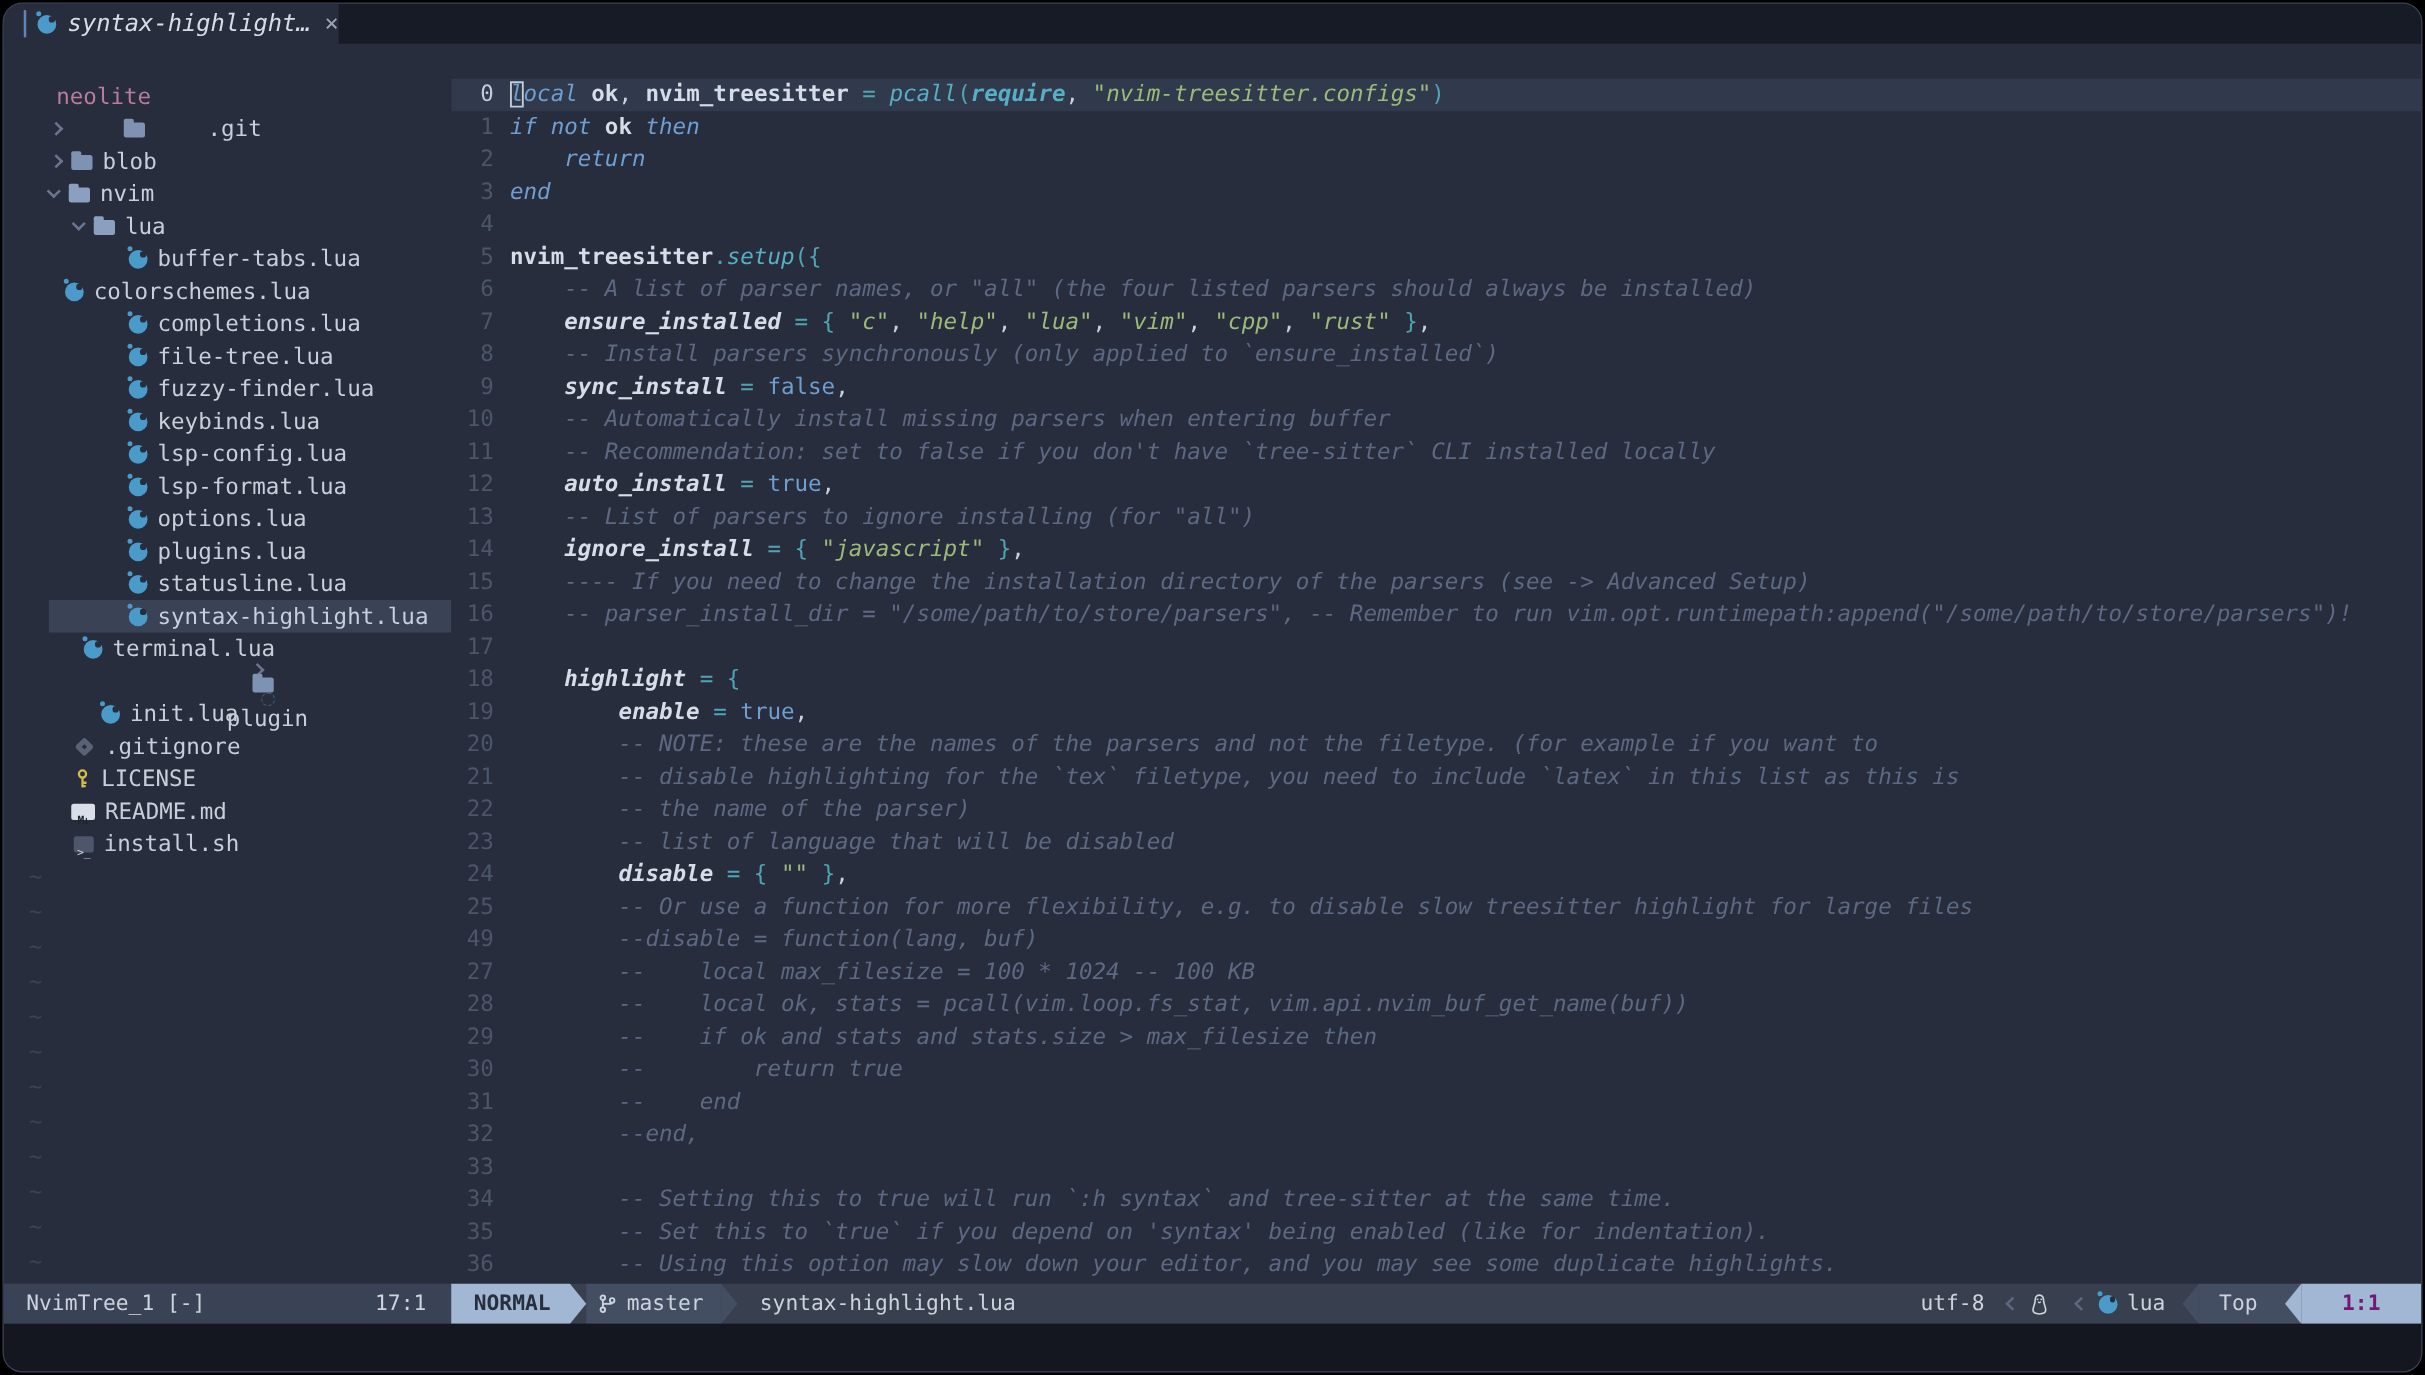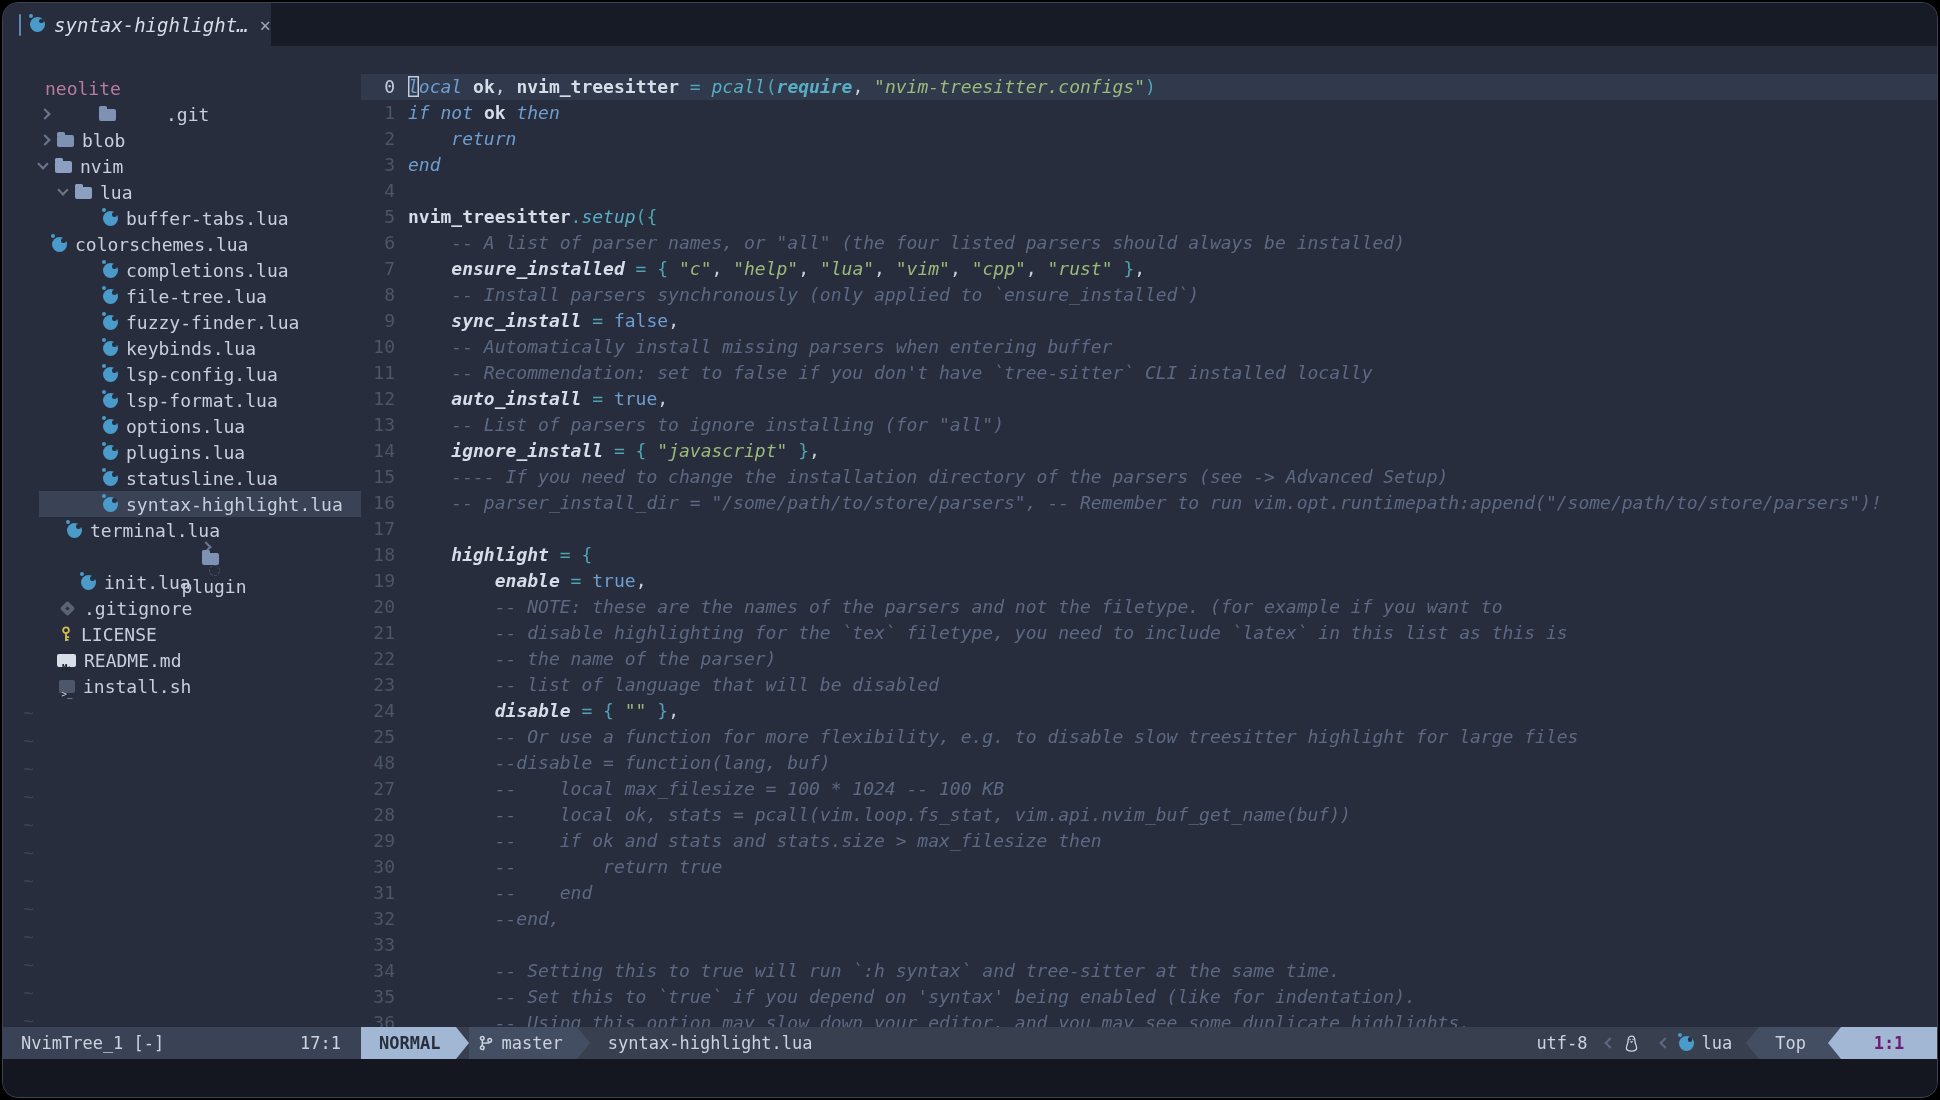--- a/index.html
+++ b/index.html
@@ -2,21 +2,21 @@
 <html><head>
 <meta charset="utf-8">
 <style>
   * { margin:0; padding:0; box-sizing:border-box; }
   html,body { width:1940px; height:1100px; background:#000; overflow:hidden;
     font-family:"DejaVu Sans Mono","Liberation Mono",monospace; }
   .window { position:absolute; inset:2px; background:#272d3c; border:1px solid #3a4357;
     border-radius:16px; overflow:hidden; display:flex; flex-direction:column; }
 
   
-  .tabline { height:43px; display:flex; flex:0 0 auto; }
+  .tabline { height:32px; display:flex; flex:0 0 auto; }
   .tab { width:268px; display:flex; align-items:center; gap:9px; padding-left:16px; background:#272d3c; }
   .tab-accent { width:4px; height:22px; border-radius:2px; background:#5d87b8; }
   .tab-title { font-style:italic; font-size:19px; color:#d6dde8; white-space:nowrap; }
   .tab-close { color:#9aa4b5; font-size:19px; margin-left:2px; cursor:default; }
   .tabline-fill { flex:1; background:#171b26; }
 
   
   .main { flex:1; display:flex; overflow:hidden;margin-top:22px; }
   .tree-pane { width:358px; flex:0 0 auto; padding-top:7px; overflow:hidden; }
   .code-pane { flex:1; padding-top:6px; overflow:hidden; }
@@ -255,21 +255,21 @@
           <div class="code-line"><span class="lnum">16</span><span class="ltext"><span class="seg-c">    -- parser_install_dir = "/some/path/to/store/parsers", -- Remember to run vim.opt.runtimepath:append("/some/path/to/store/parsers")!</span></span></div>
           <div class="code-line"><span class="lnum">17</span><span class="ltext"></span></div>
           <div class="code-line"><span class="lnum">18</span><span class="ltext"><span class="seg-p">    </span><span class="seg-f">highlight</span><span class="seg-p"> </span><span class="seg-o">=</span><span class="seg-p"> </span><span class="seg-o">{</span></span></div>
           <div class="code-line"><span class="lnum">19</span><span class="ltext"><span class="seg-p">        </span><span class="seg-f">enable</span><span class="seg-p"> </span><span class="seg-o">=</span><span class="seg-p"> </span><span class="seg-b">true</span><span class="seg-p">,</span></span></div>
           <div class="code-line"><span class="lnum">20</span><span class="ltext"><span class="seg-c">        -- NOTE: these are the names of the parsers and not the filetype. (for example if you want to</span></span></div>
           <div class="code-line"><span class="lnum">21</span><span class="ltext"><span class="seg-c">        -- disable highlighting for the `tex` filetype, you need to include `latex` in this list as this is</span></span></div>
           <div class="code-line"><span class="lnum">22</span><span class="ltext"><span class="seg-c">        -- the name of the parser)</span></span></div>
           <div class="code-line"><span class="lnum">23</span><span class="ltext"><span class="seg-c">        -- list of language that will be disabled</span></span></div>
           <div class="code-line"><span class="lnum">24</span><span class="ltext"><span class="seg-p">        </span><span class="seg-f">disable</span><span class="seg-p"> </span><span class="seg-o">=</span><span class="seg-p"> </span><span class="seg-o">{</span><span class="seg-p"> </span><span class="seg-s">""</span><span class="seg-p"> </span><span class="seg-o">}</span><span class="seg-p">,</span></span></div>
           <div class="code-line"><span class="lnum">25</span><span class="ltext"><span class="seg-c">        -- Or use a function for more flexibility, e.g. to disable slow treesitter highlight for large files</span></span></div>
-          <div class="code-line"><span class="lnum">48</span><span class="ltext"><span class="seg-c">        --disable = function(lang, buf)</span></span></div>
+          <div class="code-line"><span class="lnum">49</span><span class="ltext"><span class="seg-c">        --disable = function(lang, buf)</span></span></div>
           <div class="code-line"><span class="lnum">27</span><span class="ltext"><span class="seg-c">        --    local max_filesize = 100 * 1024 -- 100 KB</span></span></div>
           <div class="code-line"><span class="lnum">28</span><span class="ltext"><span class="seg-c">        --    local ok, stats = pcall(vim.loop.fs_stat, vim.api.nvim_buf_get_name(buf))</span></span></div>
           <div class="code-line"><span class="lnum">29</span><span class="ltext"><span class="seg-c">        --    if ok and stats and stats.size &gt; max_filesize then</span></span></div>
           <div class="code-line"><span class="lnum">30</span><span class="ltext"><span class="seg-c">        --        return true</span></span></div>
           <div class="code-line"><span class="lnum">31</span><span class="ltext"><span class="seg-c">        --    end</span></span></div>
           <div class="code-line"><span class="lnum">32</span><span class="ltext"><span class="seg-c">        --end,</span></span></div>
           <div class="code-line"><span class="lnum">33</span><span class="ltext"></span></div>
           <div class="code-line"><span class="lnum">34</span><span class="ltext"><span class="seg-c">        -- Setting this to true will run `:h syntax` and tree-sitter at the same time.</span></span></div>
           <div class="code-line"><span class="lnum">35</span><span class="ltext"><span class="seg-c">        -- Set this to `true` if you depend on 'syntax' being enabled (like for indentation).</span></span></div>
           <div class="code-line"><span class="lnum">36</span><span class="ltext"><span class="seg-c">        -- Using this option may slow down your editor, and you may see some duplicate highlights.</span></span></div>

